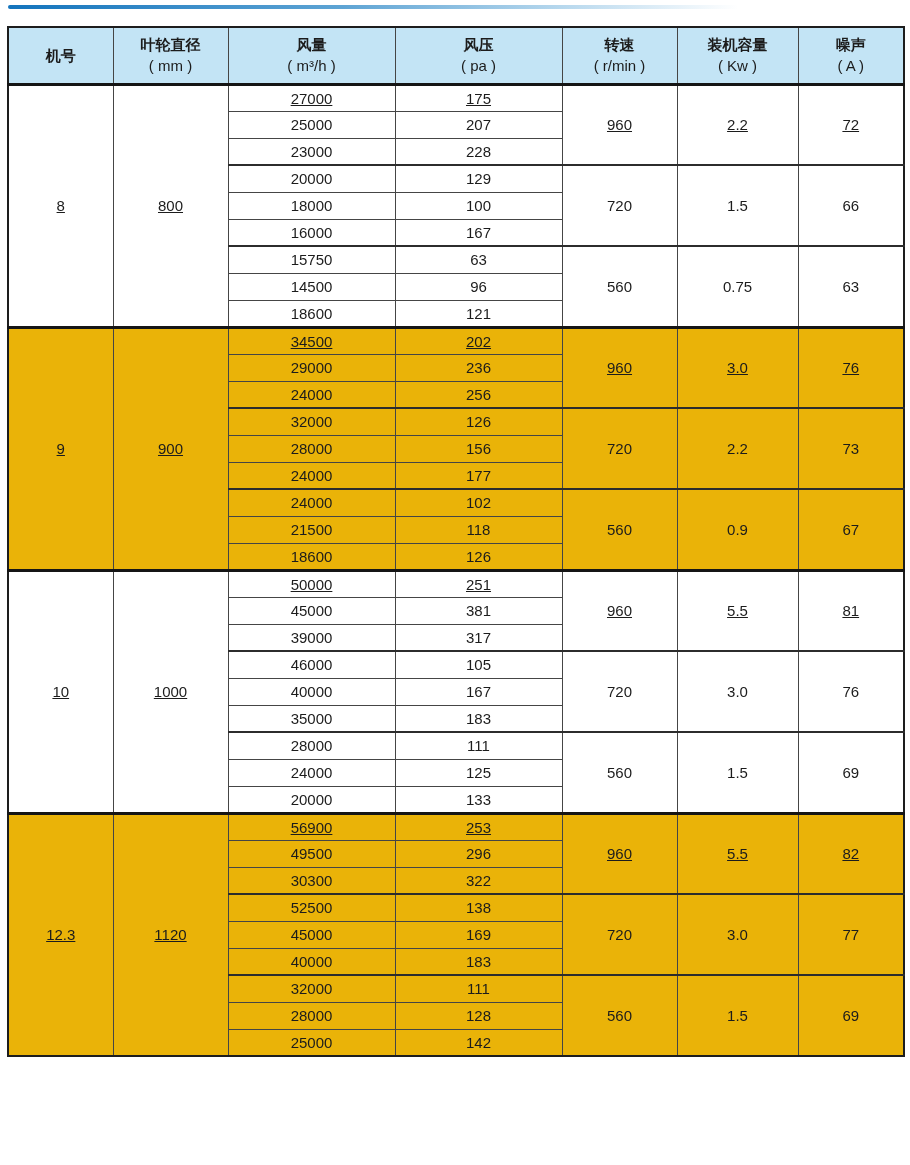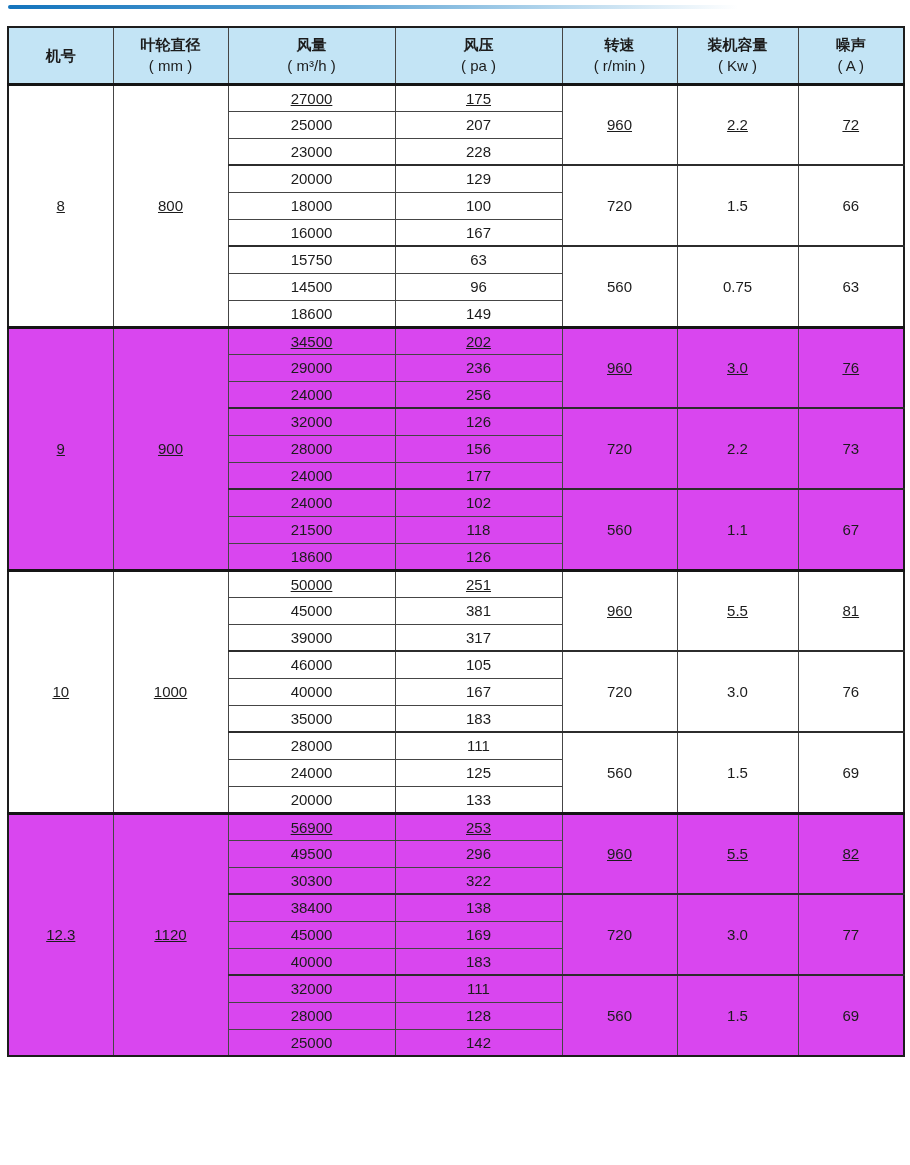--- a/index.html
+++ b/index.html
@@ -51,21 +51,21 @@
   .spec-table thead th {
     background: #c3e4f5;
     height: 57px;
     font-weight: bold;
     line-height: 1.4;
     border-bottom: 2px solid #1d1d1d;
   }
   .spec-table thead .unit { display: block; font-weight: normal; }
   .spec-table thead .unit:empty { display: none; }
   .spec-table tbody td { height: 27px; background: #ffffff; }
-  .spec-table tbody tr.shaded td { background: #d946ef; }
+  .spec-table tbody tr.shaded td { background: #eab308; }
   .spec-table tbody tr.group-start td { border-top: 2px solid #2c2c2c; }
   .spec-table tbody tr.block-start td { border-top: 3px solid #151515; text-decoration: underline; }
 
   
   col.c-model    { width: 105px; }
   col.c-diameter { width: 115px; }
   col.c-airflow  { width: 167px; }
   col.c-pressure { width: 167px; }
   col.c-speed    { width: 115px; }
   col.c-power    { width: 121px; }
@@ -159,21 +159,21 @@
           <td rowspan="3">560</td>
           <td rowspan="3">0.75</td>
           <td rowspan="3">63</td>
         </tr>
         <tr>
           <td>14500</td>
           <td>96</td>
         </tr>
         <tr>
           <td>18600</td>
-          <td>149</td>
+          <td>121</td>
         </tr>
         <tr class="shaded block-start">
           <td rowspan="9">9</td>
           <td rowspan="9">900</td>
           <td>34500</td>
           <td>202</td>
           <td rowspan="3">960</td>
           <td rowspan="3">3.0</td>
           <td rowspan="3">76</td>
         </tr>
@@ -197,21 +197,21 @@
           <td>156</td>
         </tr>
         <tr class="shaded">
           <td>24000</td>
           <td>177</td>
         </tr>
         <tr class="shaded group-start">
           <td>24000</td>
           <td>102</td>
           <td rowspan="3">560</td>
-          <td rowspan="3">1.1</td>
+          <td rowspan="3">0.9</td>
           <td rowspan="3">67</td>
         </tr>
         <tr class="shaded">
           <td>21500</td>
           <td>118</td>
         </tr>
         <tr class="shaded">
           <td>18600</td>
           <td>126</td>
         </tr>
@@ -273,21 +273,21 @@
         </tr>
         <tr class="shaded">
           <td>49500</td>
           <td>296</td>
         </tr>
         <tr class="shaded">
           <td>30300</td>
           <td>322</td>
         </tr>
         <tr class="shaded group-start">
-          <td>38400</td>
+          <td>52500</td>
           <td>138</td>
           <td rowspan="3">720</td>
           <td rowspan="3">3.0</td>
           <td rowspan="3">77</td>
         </tr>
         <tr class="shaded">
           <td>45000</td>
           <td>169</td>
         </tr>
         <tr class="shaded">

